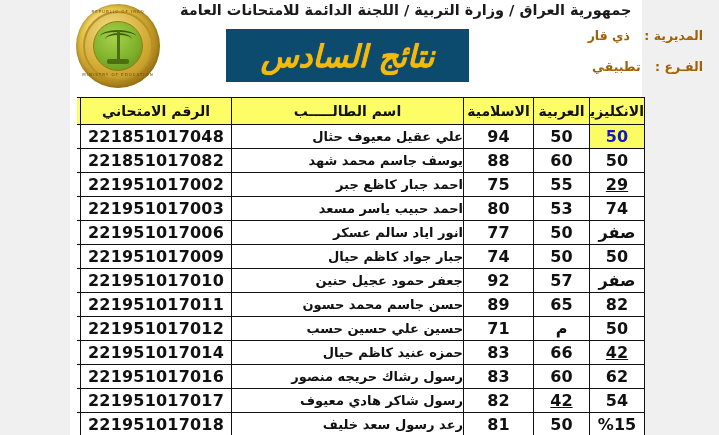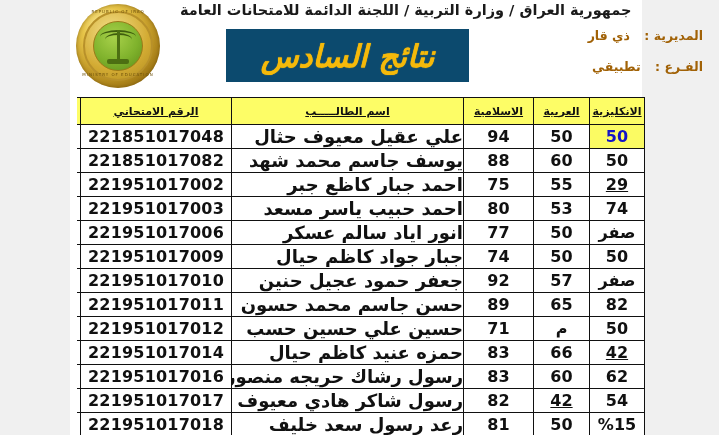--- a/index.html
+++ b/index.html
@@ -199,31 +199,30 @@
     font-weight: bold;
     color: #111111;
     background: #ffffff;
     vertical-align: middle;
     overflow: hidden;
     white-space: nowrap;
   }
   table.results thead th {
     background: #fdfd66;
     height: 26px;
-    font-size: 11px;
+    font-size: 14px;
     text-align: center;
-    text-decoration: underline;
   }
   table.results td.num {
     text-align: center;
     font-size: 16px;
   }
   table.results td.name {
     text-align: right;
-    font-size: 18px;
+    font-size: 13px;
     padding-left: 6px;
     padding-right: 0;
     direction: rtl;
   }
   table.results td.examno {
     text-align: center;
     font-size: 16px;
     letter-spacing: .2px;
   }
   table.results td.hl {

